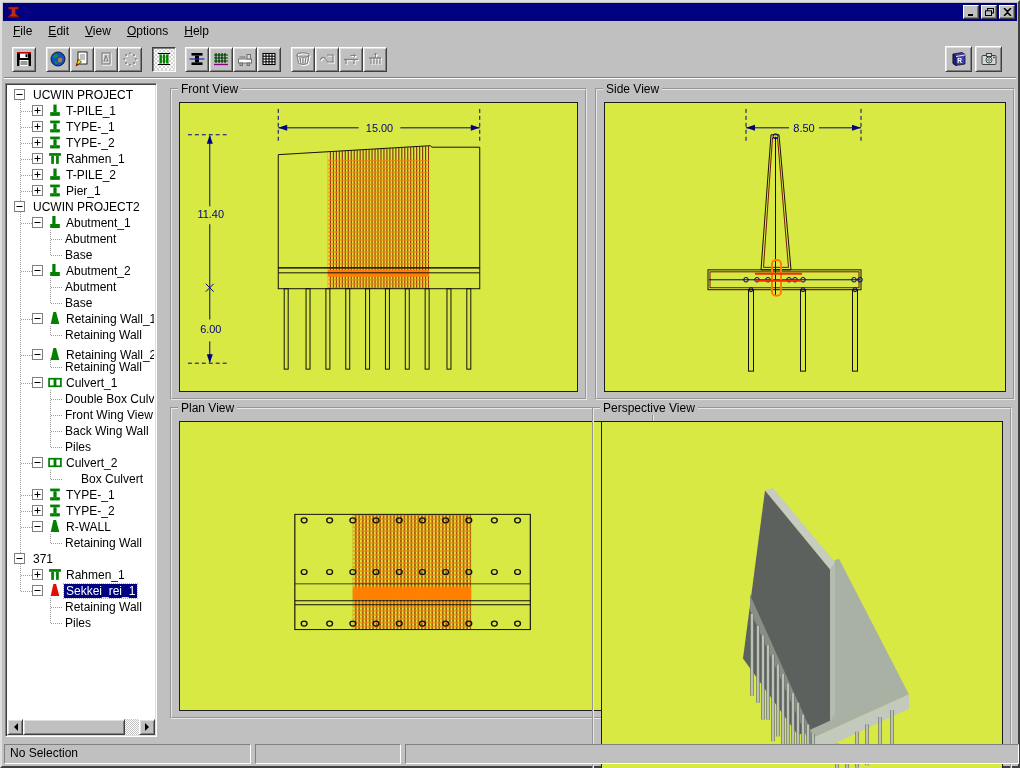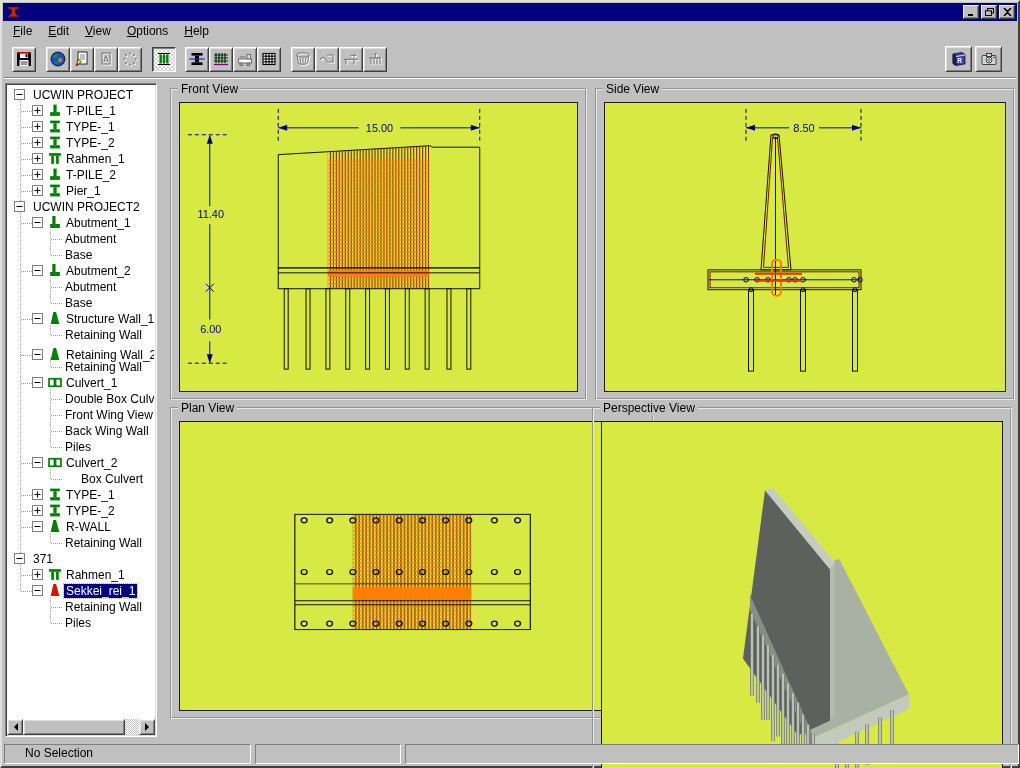--- a/index.html
+++ b/index.html
@@ -73,21 +73,21 @@
   .canvas svg { position:absolute; left:0; top:0; width:100%; height:100%; }
   .gb-front { left:168px; top:86px;  width:417px; height:312px; }
   .gb-side  { left:593px; top:86px;  width:420px; height:312px; }
   .gb-plan  { left:168px; top:405px; width:484px; height:312px; }
   .gb-persp { left:590px; top:405px; width:420px; height:372px; }
   svg text.dimtxt { fill:var(--dim,#000080); font-size:11px; font-family:"Liberation Sans",sans-serif; }
 
   
   .spanel { position:absolute; top:742px; height:20px; background:#c0c0c0;
     border:1px solid; border-color:#808080 #fff #fff #808080;
-    line-height:16px; padding-left:20px; white-space:pre; }
+    line-height:16px; padding-left:5px; white-space:pre; }
 </style>
 </head>
 <body>
 
 <div id="window">
 
   <div class="titlebar">
     <svg class="app-ico" viewBox="0 0 14 14">
       <polygon points="2,2 12,2 12,4.2 9,4.2 9,8.5 12,11.5 12,12 2,12 2,11.5 5,8.5 5,4.2 2,4.2" fill="#c02818" stroke="#5a0800" stroke-width="0.6"></polygon>
       <rect x="2" y="11" width="10" height="1.6" fill="#8c1408"></rect>
@@ -467,21 +467,21 @@
         </div>
         <div class="trow" style="top: 224px;">
           <span class="tstub" style="left:13px;width:11px"></span>
           <svg class="ebox" style="left:24px" viewBox="0 0 11 11">
             <rect x="0.5" y="0.5" width="10" height="10" fill="#fff" stroke="#808080"></rect>
             <line x1="2.5" y1="5.5" x2="8.5" y2="5.5" stroke="#000"></line>
           </svg>
           <svg class="ticon" style="left:40px" viewBox="0 0 13 12">
             <polygon points="5,0 7.5,0 10.5,11 2.5,11" fill="var(--tgreen)"></polygon>
           </svg>
-          <span class="tlabel" style="left:56px">Structure Wall_1</span>
+          <span class="tlabel" style="left:56px">Retaining Wall_1</span>
         </div>
         <div class="trow" style="top: 240px;">
           <span class="tstub" style="left:43px;width:11px"></span>
           <span class="tlabel" style="left:55px">Retaining Wall</span>
         </div>
         <div class="trow" style="top: 260px;">
           <span class="tstub" style="left:13px;width:11px"></span>
           <svg class="ebox" style="left:24px" viewBox="0 0 11 11">
             <rect x="0.5" y="0.5" width="10" height="10" fill="#fff" stroke="#808080"></rect>
             <line x1="2.5" y1="5.5" x2="8.5" y2="5.5" stroke="#000"></line>

